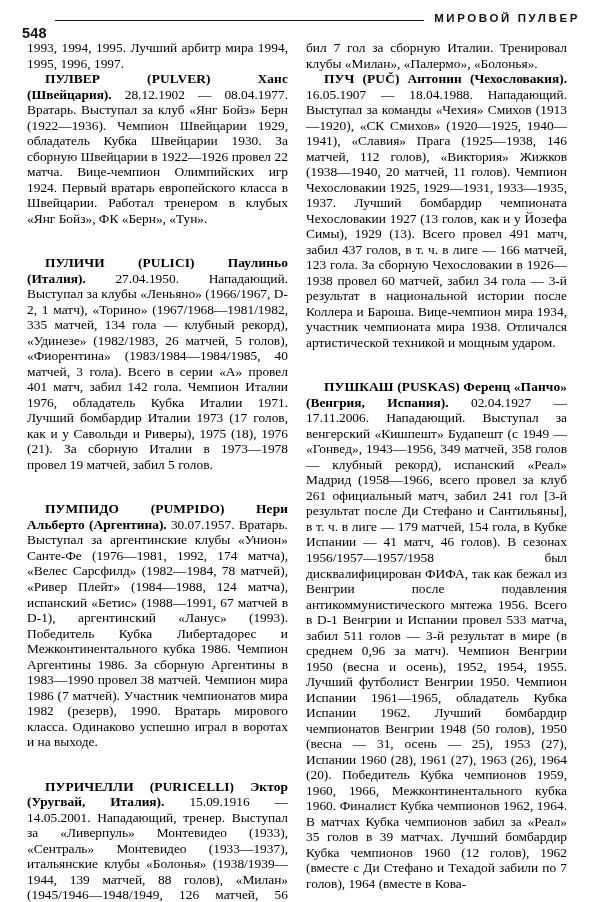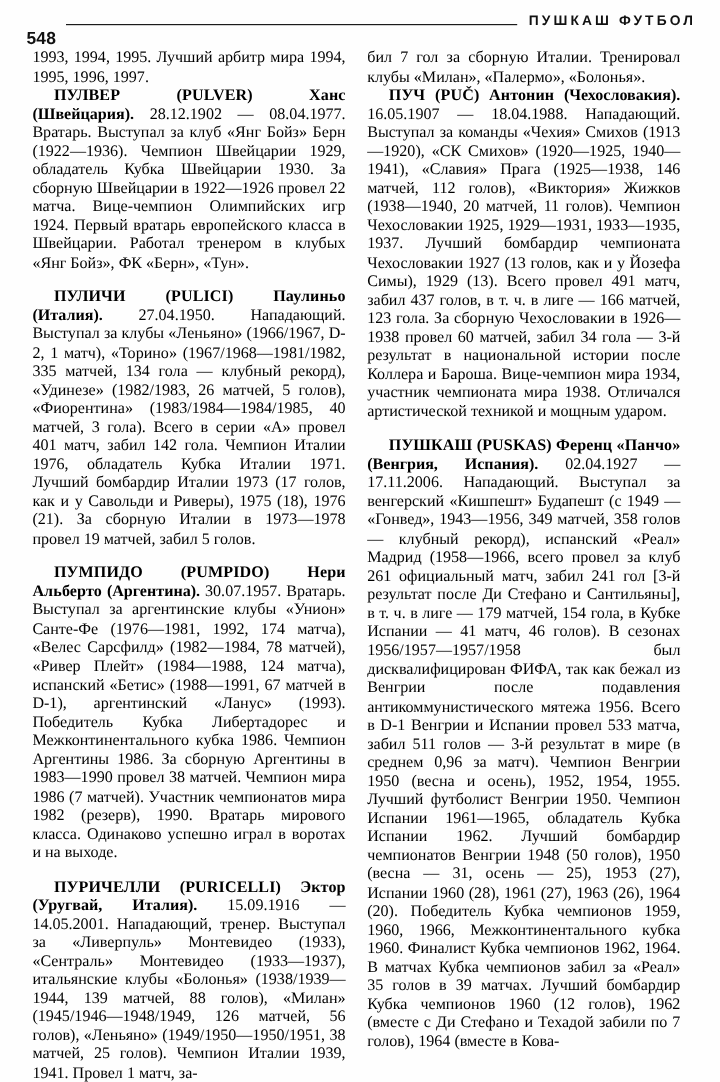--- a/index.html
+++ b/index.html
@@ -77,21 +77,21 @@
   .col {
     width: 261px;
     flex: 0 0 261px;
   }
 
   .entry {
     margin: 0;
     font-family: Liberation Serif, serif;
   }
   .entry + .entry {
-    margin-top: 13px;
+    margin-top: 29px;
   }
 
   p.para {
     margin: 0;
     font-size: 13.4px;
     line-height: 15.52px;
     text-align: justify;
     text-justify: inter-word;
     text-indent: 0;
     hyphens: none;
@@ -113,21 +113,21 @@
   }
 </style>
 </head>
 <body>
 
 <div class="page">
 
   <div class="runhead">
     <div class="folio">548</div>
     <div class="rule"></div>
-    <div class="sectiontitle">ПУШКАШ ФУТБОЛ</div>
+    <div class="sectiontitle">МИРОВОЙ ПУЛВЕР</div>
   </div>
 
   <div class="columns">
 
     <div class="col">
 
       <p class="para">1993, 1994, 1995. Лучший арбитр мира 1994, 1995, 1996, 1997.</p>
 
       <div class="entry">
         <p class="para indent">

